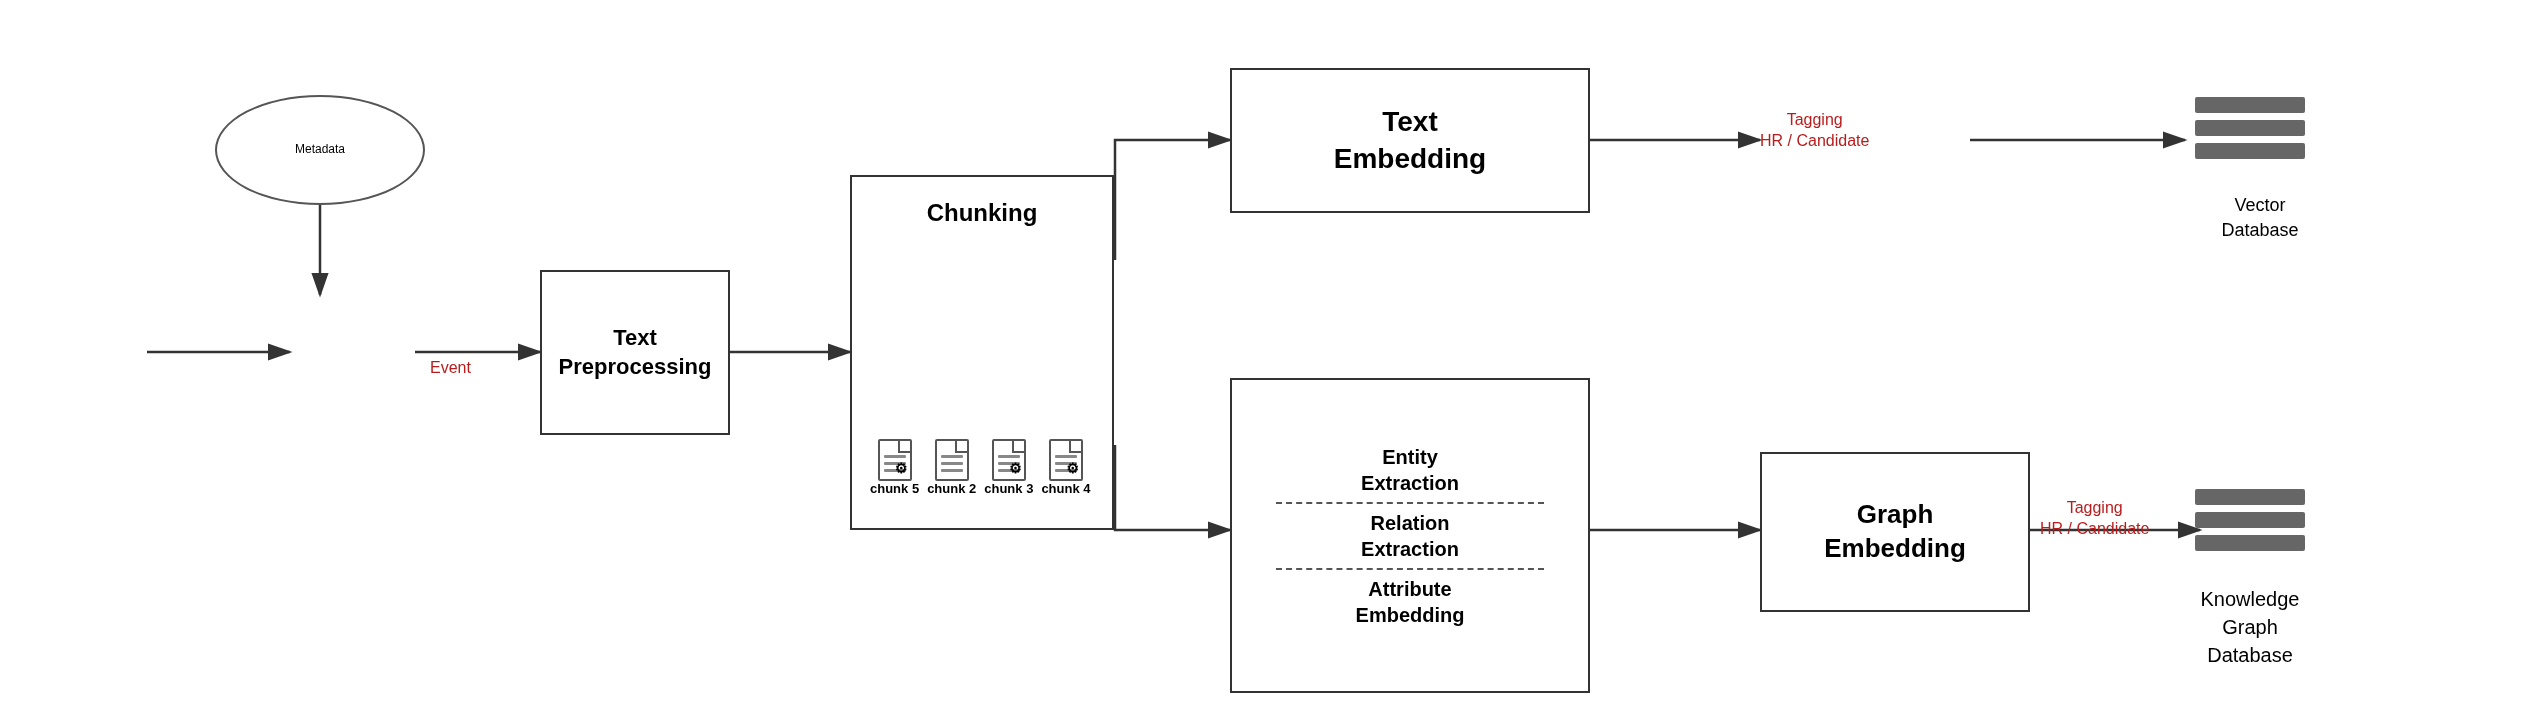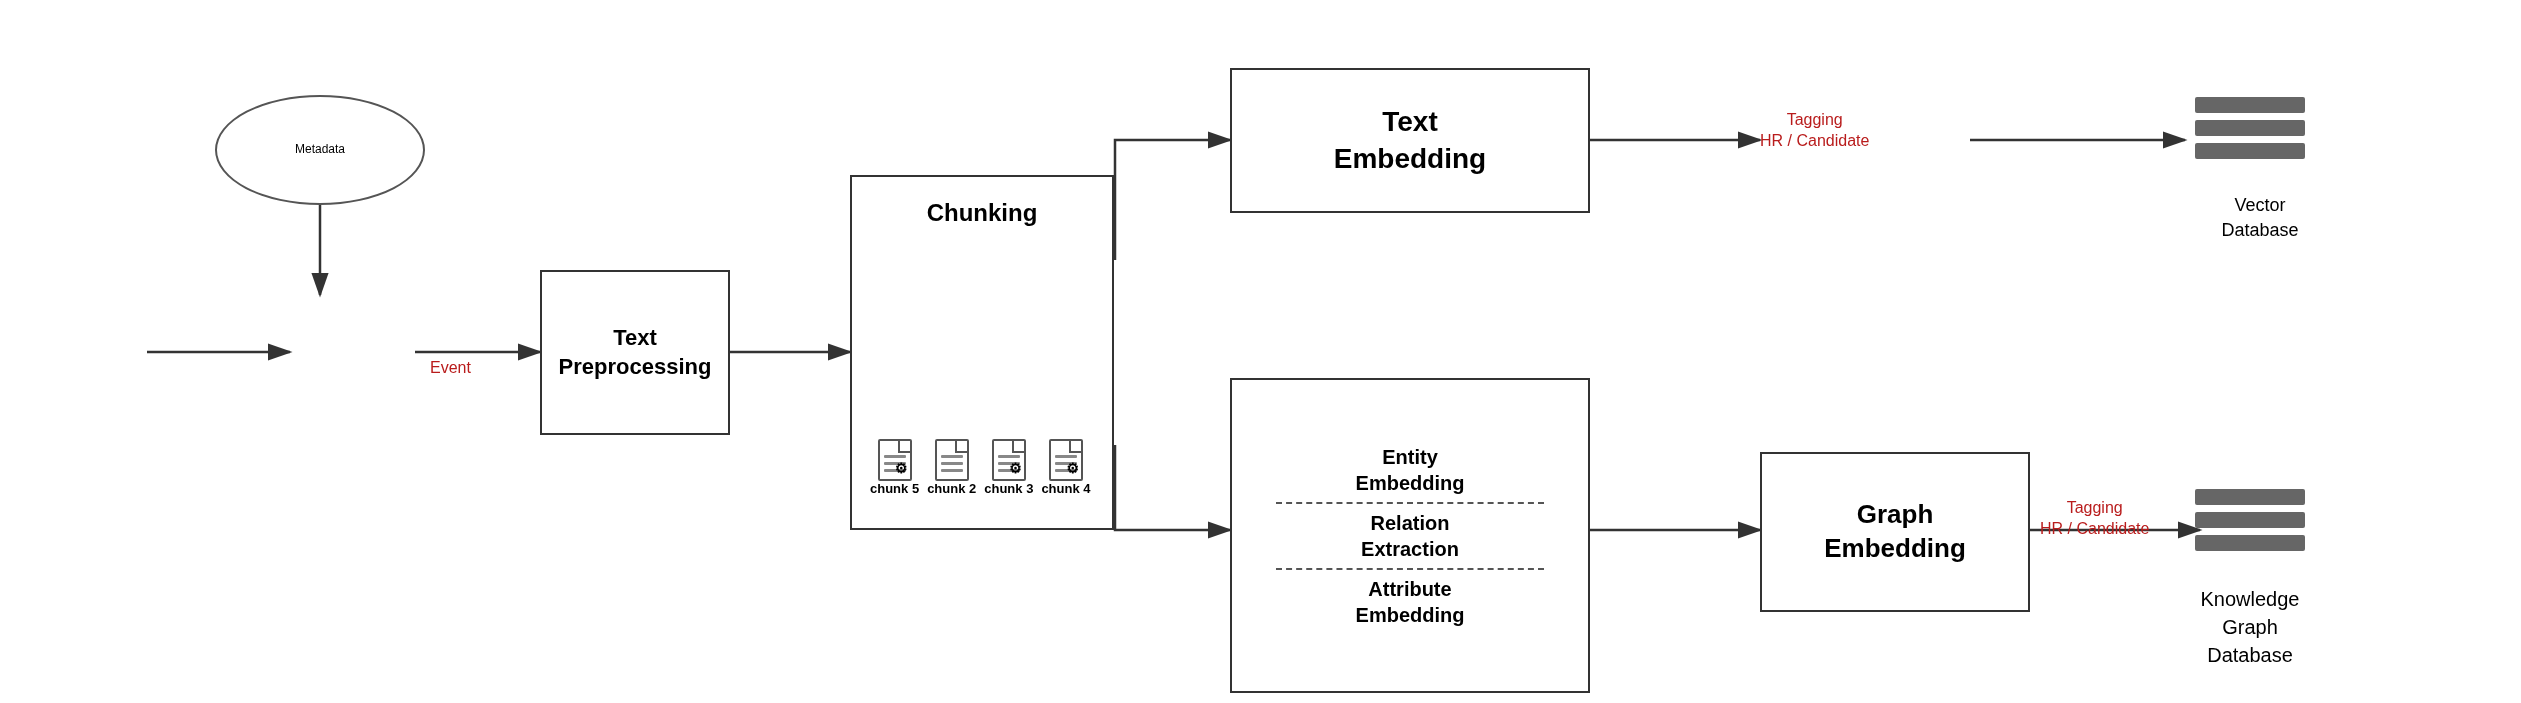--- a/index.html
+++ b/index.html
@@ -252,21 +252,21 @@
     </div>
   </div>
 
   <div class="box" style="left:1230px; top:68px; width:360px; height:145px;">
     <span style="white-space:pre-line; font-size:28px;">Text
 Embedding</span>
   </div>
 
   <div class="box" style="left:1230px; top:378px; width:360px; height:315px; flex-direction:column; justify-content:center; gap:0; padding:10px;">
     <div style="text-align:center; font-size:20px; font-weight:bold; line-height:1.3; white-space:pre-line;">Entity
-Embedding</div>
+Extraction</div>
     <hr class="dashed-sep">
     <div style="text-align:center; font-size:20px; font-weight:bold; line-height:1.3; white-space:pre-line;">Relation
 Extraction</div>
     <hr class="dashed-sep">
     <div style="text-align:center; font-size:20px; font-weight:bold; line-height:1.3; white-space:pre-line;">Attribute
 Embedding</div>
   </div>
 
   <div class="box" style="left:1760px; top:452px; width:270px; height:160px;">
     <span style="white-space:pre-line; font-size:26px;">Graph

